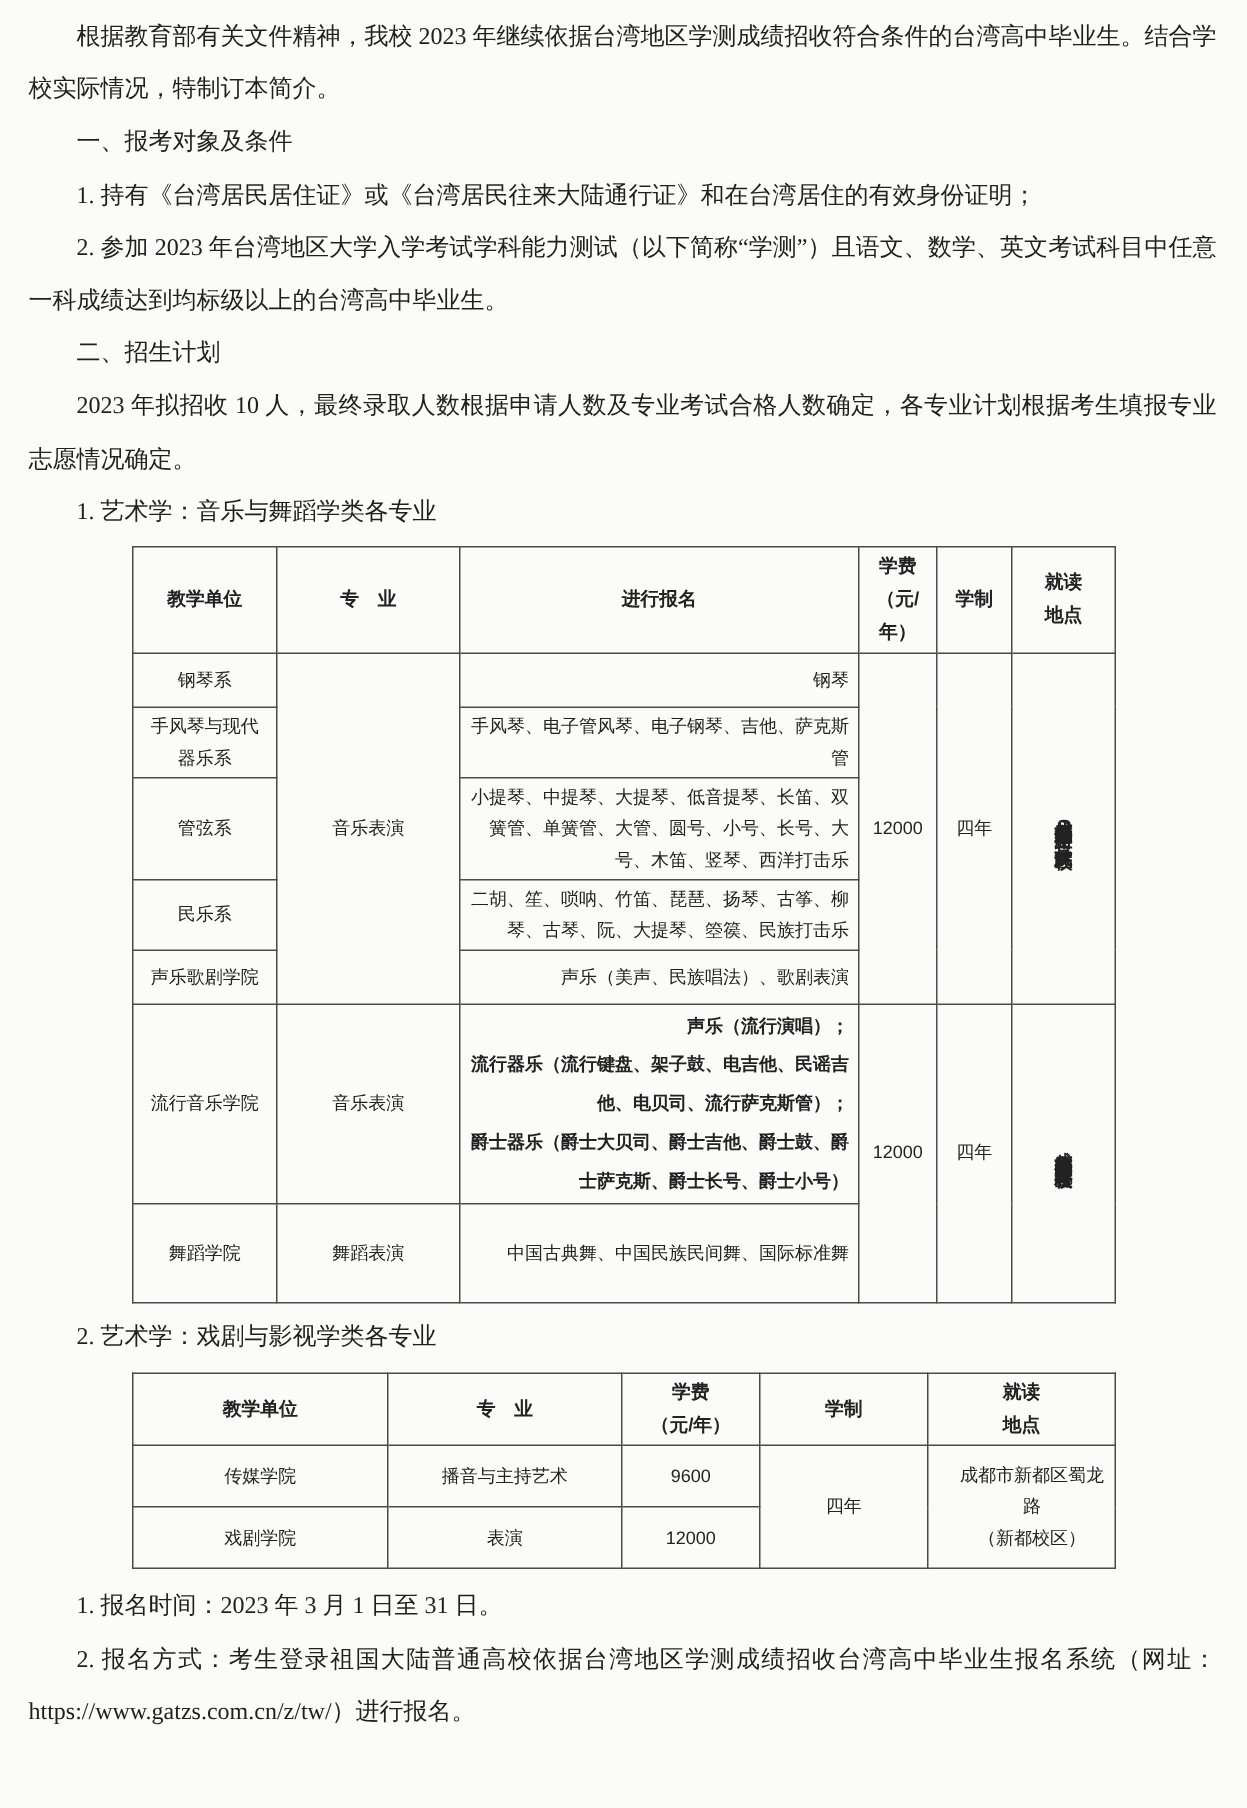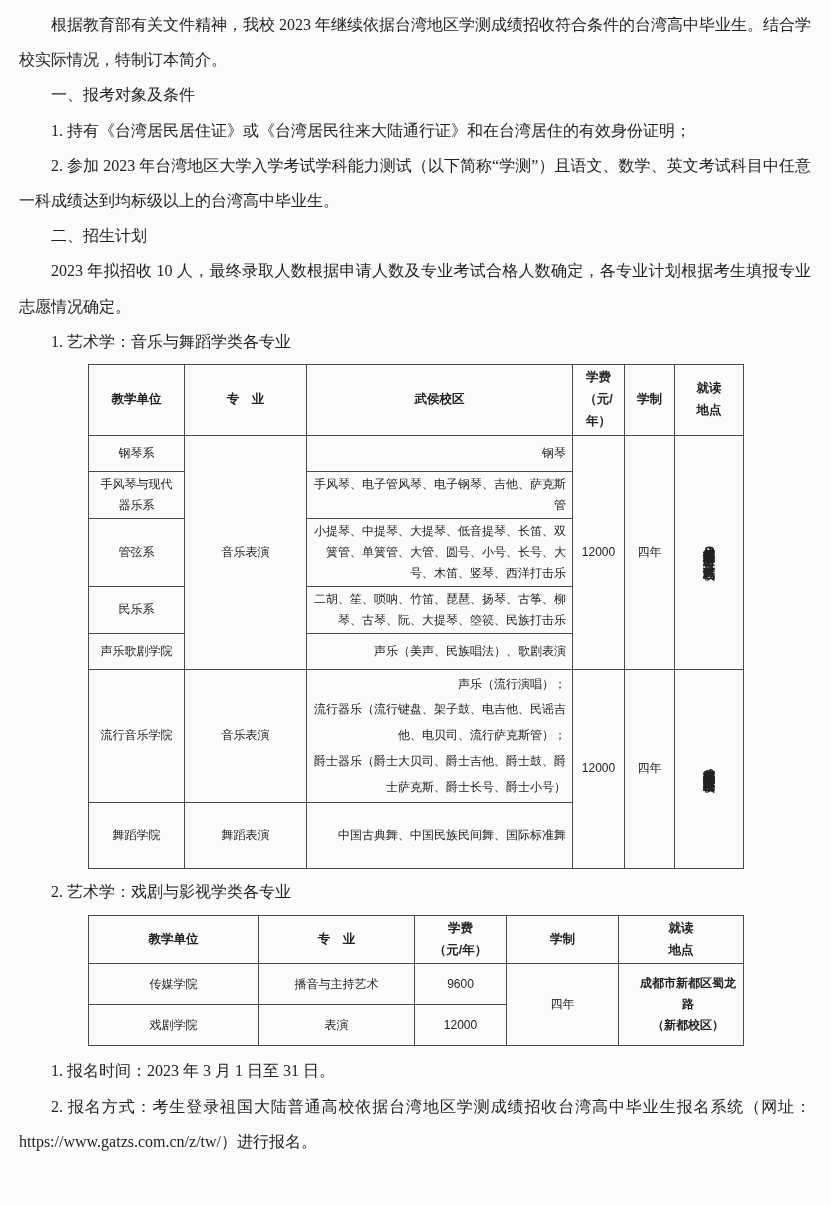--- a/index.html
+++ b/index.html
@@ -35,23 +35,23 @@
   td, th {
     border: 1px solid #4a4a4a;
     padding: 2px 6px;
     vertical-align: middle;
     font-weight: normal;
     line-height: 1.75;
   }
   th { font-size: 12.5px; font-weight: bold; text-align: center; }
   .c { text-align: center; margin-left: 12px; }
   .l { text-align: right; }
-  .b { font-weight: bold; padding-left: 20px; }
+  .b { font-weight: normal; padding-left: 20px; }
   .pre { white-space: pre-line; }
-  .loose { line-height: 2.15; }
+  .loose { line-height: 2.15; font-weight: bold; }
   .vt-cell { text-align: center; padding: 2px 0; }
   .vt {
     display: inline-block;
     writing-mode: vertical-lr;
     text-orientation: mixed;
     letter-spacing: 1px;
     font-weight: bold;
     font-size: 12px;
     line-height: 1;
     white-space: nowrap;
@@ -79,21 +79,21 @@
         <col style="width:122px">
         <col style="width:266px">
       <col style="width:52px">
         <col style="width:50px">
         <col style="width:69px">
     </colgroup>
     <thead>
       <tr style="height:58px">
         <th>教学单位</th>
         <th>专　业</th>
-        <th>武侯校区</th>
+        <th>进行报名</th>
         <th class="pre">学费
 （元/
 年）</th>
         <th>学制</th>
         <th class="pre">就读
 地点</th>
       </tr>
     </thead>
     <tbody>
       <tr style="height:36px">

